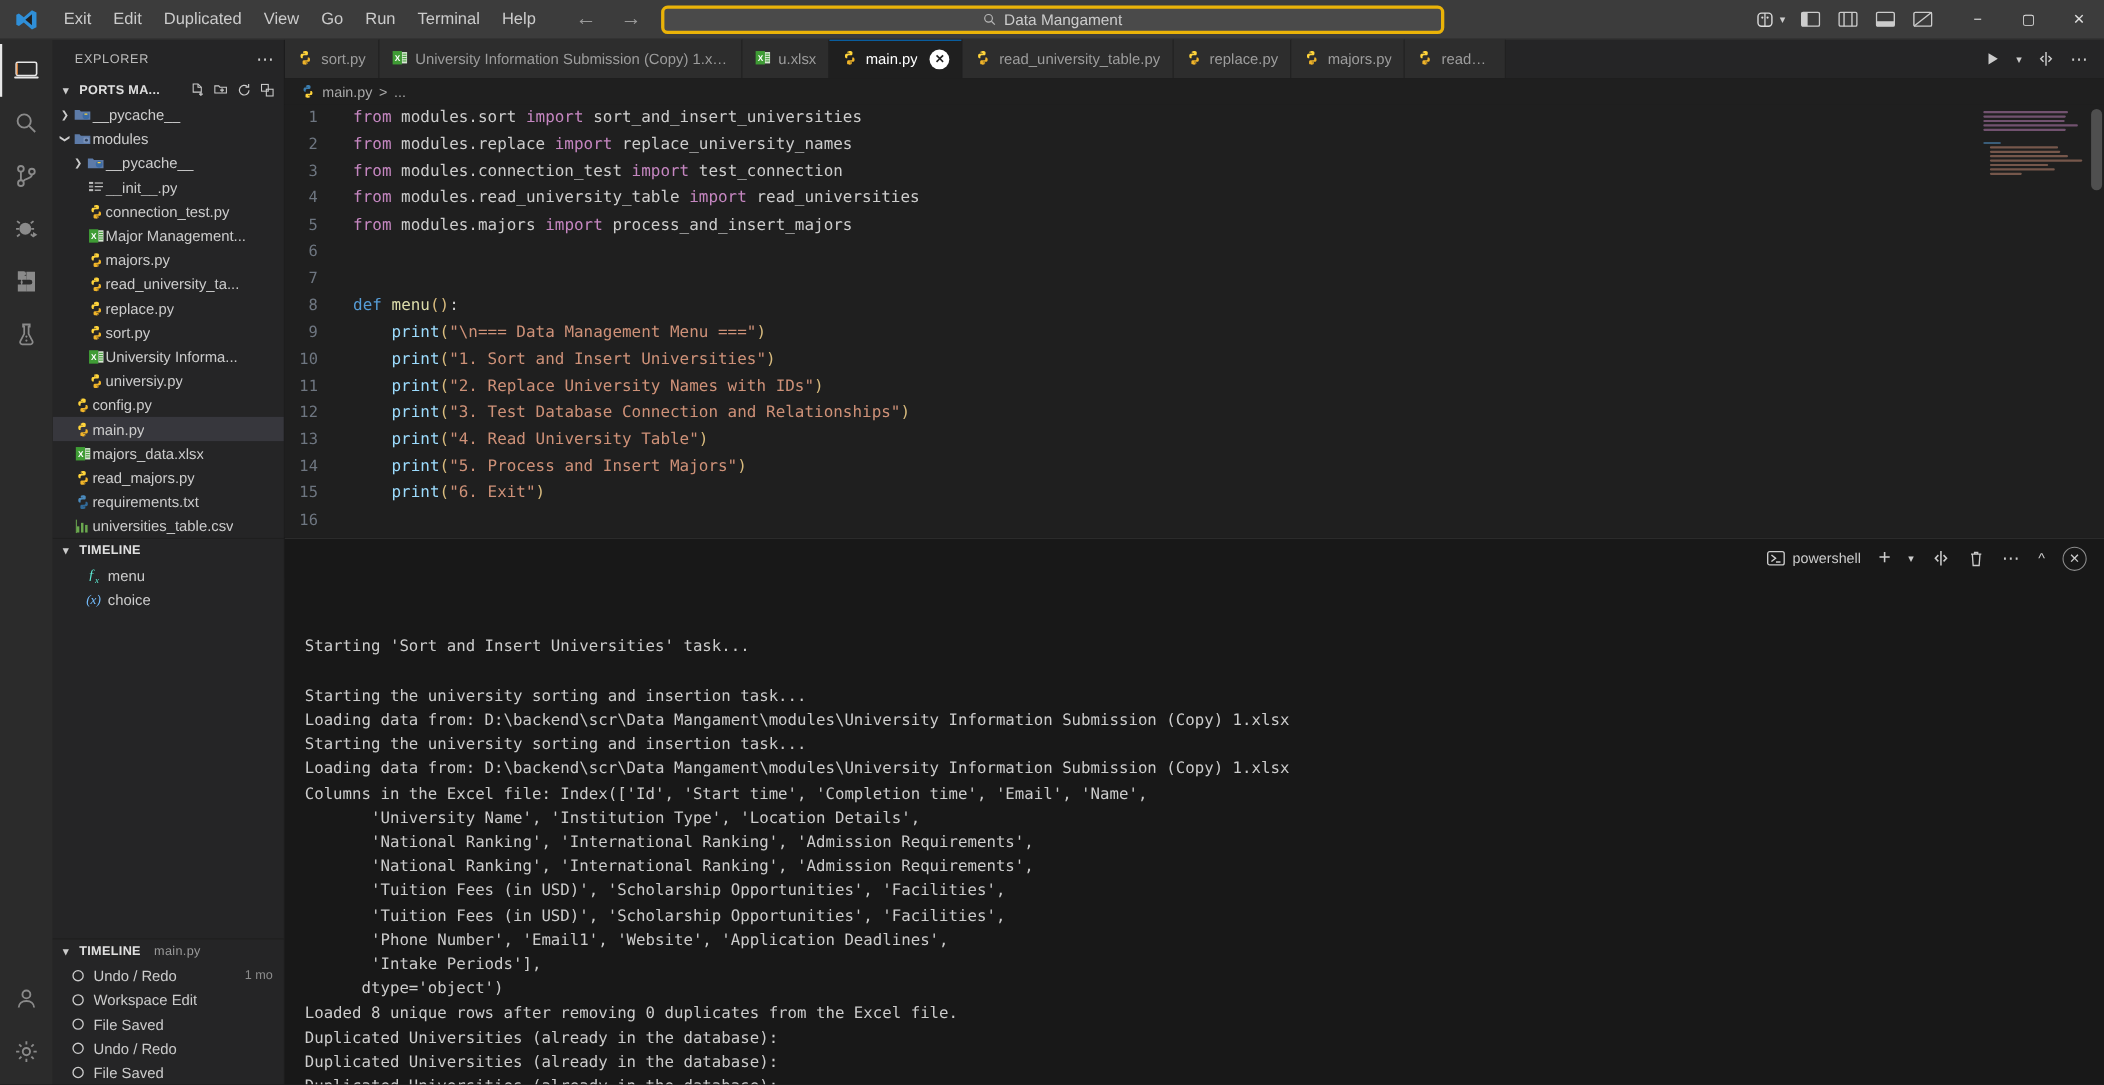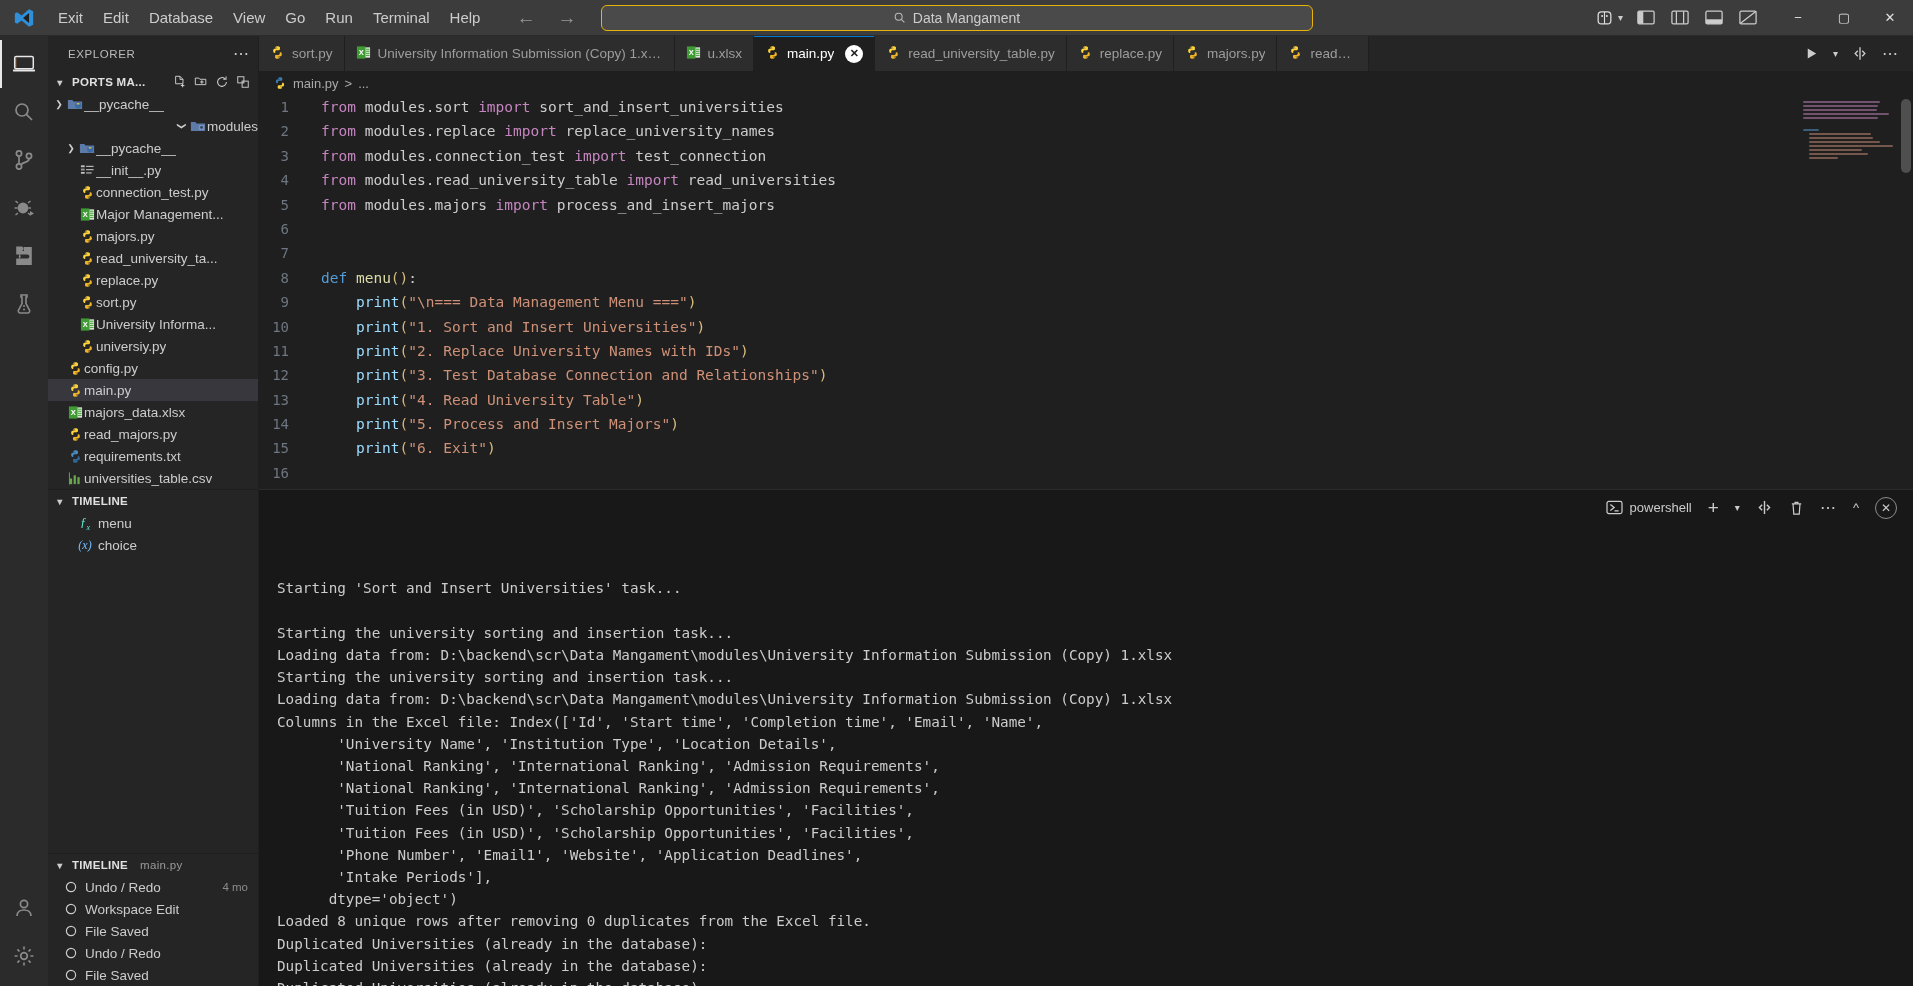--- a/index.html
+++ b/index.html
@@ -24,21 +24,21 @@
   .vscode-logo { width: 48px; display:flex; align-items:center; justify-content:center; }
   .menu-items { display: flex; align-items: center; gap: 0px; }
   .menu-item {
     font-size: 15px; color: #cccccc; padding: 4px 10px; cursor: default;
     white-space: nowrap;
   }
   .nav-arrows { display:flex; align-items:center; gap:22px; margin-left: 26px; color:#9a9a9a; }
   .nav-arrow { font-size: 19px; line-height: 1; cursor: default; }
   .search-wrap { position:absolute; left:50%; transform:translateX(-50%); width: 712px; }
   .qsearch {
-    height: 26px; background: #4a4a4a; border: 1px solid #eab308; border-radius: 6px;
+    height: 26px; background: #4a4a4a; border: 3px solid #eab308; border-radius: 6px;
     display:flex; align-items:center; justify-content:center; gap: 7px;
     font-size: 14px; color: #cccccc;
   }
   .qsearch svg { opacity: .85; }
   .tb-right { margin-left:auto; display:flex; align-items:center; }
   .layout-icons { display:flex; align-items:center; gap: 16px; color:#cccccc; margin-right: 18px;}
   .win-ctrls { display:flex; align-items:center; }
   .win-btn { width:46px; height:36px; display:flex; align-items:center; justify-content:center; color:#e0e0e0; font-size:13px;}
   .acct-wrap { display:flex; align-items:center; gap:4px; margin-right: 14px; color:#cccccc;}
 
@@ -189,21 +189,21 @@
   <div class="titlebar">
     <div class="vscode-logo">
       <svg width="22" height="22" viewBox="0 0 24 24">
         <path d="M17.5 2.5 L22 4.7 V19.3 L17.5 21.5 L9.4 14.6 L4.6 18.2 L2 16.9 V7.1 L4.6 5.8 L9.4 9.4 Z" fill="#2f8fd8"></path>
         <path d="M17.5 6.6 V17.4 L11 12 Z" fill="#1f1f1f"></path>
       </svg>
     </div>
     <div class="menu-items">
       <div class="menu-item">Exit</div>
       <div class="menu-item">Edit</div>
-      <div class="menu-item">Database</div>
+      <div class="menu-item">Duplicated</div>
       <div class="menu-item">View</div>
       <div class="menu-item">Go</div>
       <div class="menu-item">Run</div>
       <div class="menu-item">Terminal</div>
       <div class="menu-item">Help</div>
     </div>
     <div class="nav-arrows">
       <span class="nav-arrow">←</span>
       <span class="nav-arrow">→</span>
     </div>
@@ -348,21 +348,21 @@
             <span class="twisty">❯</span>
             <span class="ficon">
               <svg width="16" height="15" viewBox="0 0 18 16">
                 <path d="M1 3h5l1.3 1.5H17V13H1z" fill="#5d7ba8"></path>
                 <circle cx="12.5" cy="9" r="3.4" fill="#3b6ba5"></circle>
                 <path d="M11 6.6h3v1.3h-3z" fill="#ffd43b"></path>
               </svg>
             </span>
             <span class="fname">__pycache__</span>
           </div>
-          <div class="row" style="padding-left: 4px; justify-content: flex-end;">
+          <div class="row" style="padding-left: 4px;">
             <span class="twisty" style="transform: rotate(90deg);">❯</span>
             <span class="ficon">
               <svg width="16" height="15" viewBox="0 0 18 16">
                 <path d="M1 3h5l1.3 1.5H17V13H1z" fill="#5d7ba8"></path>
                 <rect x="10" y="6.4" width="6" height="5.4" rx="1" fill="#7b93bb"></rect>
                 <circle cx="13" cy="9" r="1.5" fill="#2d3f5a"></circle>
               </svg>
             </span>
             <span class="fname">modules</span>
           </div>
@@ -586,21 +586,21 @@
           <span class="sb-sub">main.py</span>
         </div>
         <div id="timeline-list">
             <div class="row" style="padding-left: 14px;">
               <span class="ficon" style="width: 20px;">
                 <svg width="12" height="12" viewBox="0 0 12 12">
                   <circle cx="6" cy="6" r="4.6" fill="none" stroke="#cccccc" stroke-width="1.2"></circle>
                 </svg>
               </span>
               <span class="fname" style="margin-left: 5px;">Undo / Redo</span>
-              <span class="tstamp">4 mo</span>
+              <span class="tstamp">1 mo</span>
             </div>
             <div class="row" style="padding-left: 14px;">
               <span class="ficon" style="width: 20px;">
                 <svg width="12" height="12" viewBox="0 0 12 12">
                   <circle cx="6" cy="6" r="4.6" fill="none" stroke="#cccccc" stroke-width="1.2"></circle>
                 </svg>
               </span>
               <span class="fname" style="margin-left: 5px;">Workspace Edit</span>
             </div>
             <div class="row" style="padding-left: 14px;">

